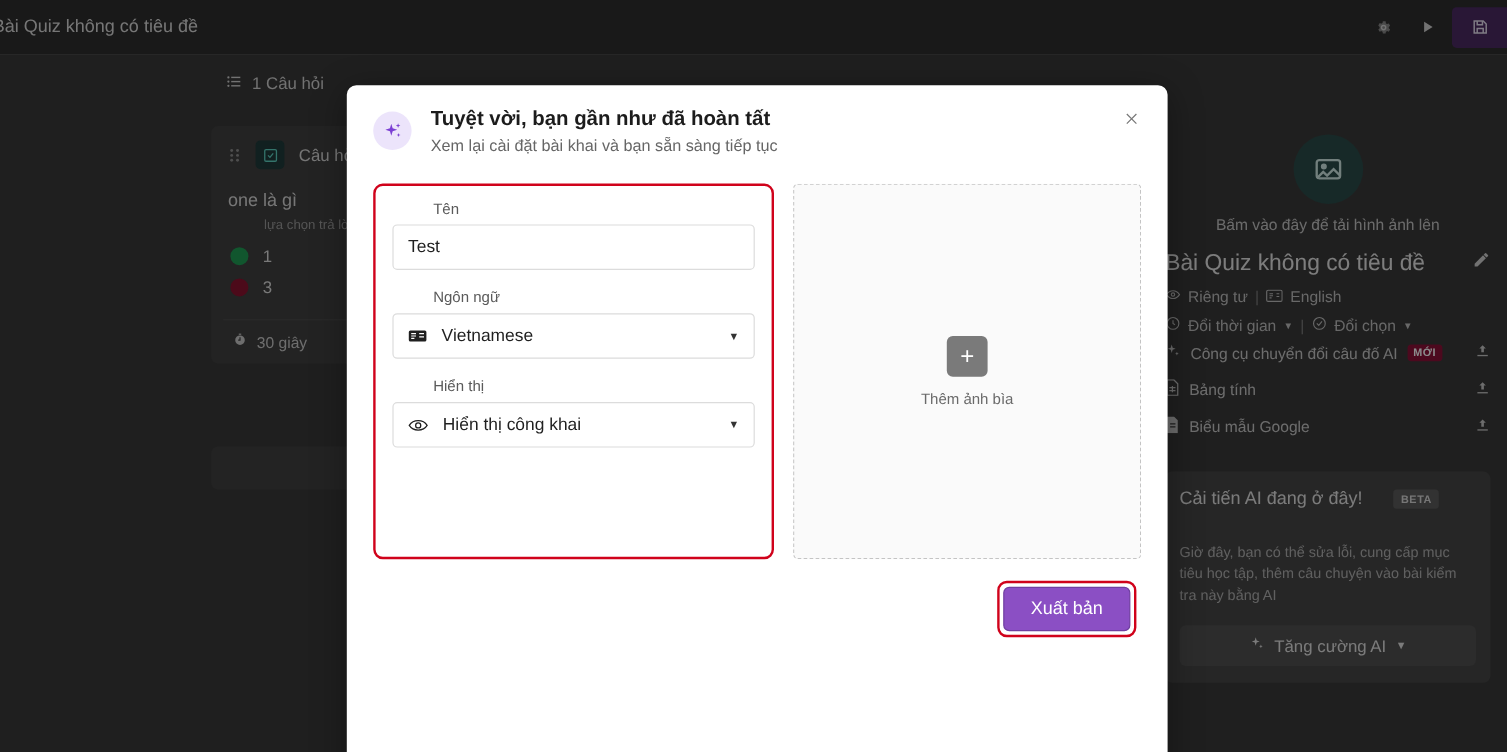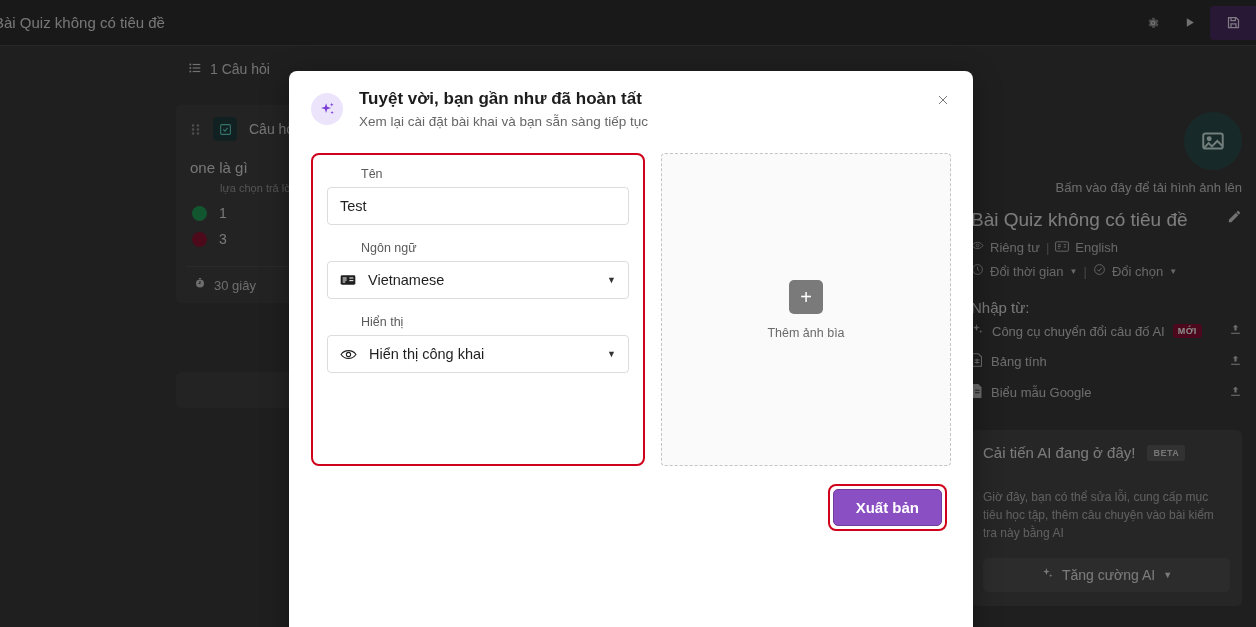--- a/index.html
+++ b/index.html
@@ -90,21 +90,21 @@
     gap: 8px; color: #c9c9c9; font-size: 13px;
   }
 
   
   .right-panel {
     position: absolute; right: 0; top: 92px; width: 300px; bottom: 0;
     border-left: 1px solid #4a4a4a;
     padding: 10px 14px;
   }
   .cover-drop {
-    display: flex; flex-direction: column; align-items: flex-end;
+    display: flex; flex-direction: column; align-items: center;
     padding: 10px 0 14px 0;
   }
   .cover-circle {
     width: 58px; height: 58px; border-radius: 50%;
     background: #2b4b49; display: flex; align-items: center; justify-content: center;
   }
   .cover-label { color: #c4c4c4; font-size: 13px; margin-top: 10px; }
   .quiz-title-row { display: flex; align-items: flex-start; }
   .quiz-title { color: #e3e3e3; font-size: 19px; flex: 1; }
   .meta-row {
@@ -118,21 +118,21 @@
     color: #c6c6c6; font-size: 13px; padding: 7px 0;
   }
   .badge-new {
     background: #8a1238; color: #fff; font-size: 9px; font-weight: bold;
     padding: 2px 5px; border-radius: 3px; letter-spacing: .4px;
   }
   .import-up { margin-left: auto; color: #c6c6c6; }
   .ai-card {
     margin-top: 22px; background: #464646; border-radius: 6px; padding: 14px 12px;
   }
-  .ai-title-row { display: flex; align-items: center; gap: 12px; }
+  .ai-title-row { display: flex; align-items: center; gap: 26px; }
   .ai-title { color: #e0e0e0; font-size: 15px; }
   .badge-beta {
     background: #5b5b5b; color: #d8d8d8; font-size: 9px; font-weight: bold;
     padding: 3px 6px; border-radius: 3px; letter-spacing: .5px;
   }
   .ai-desc { color: #b0b0b0; font-size: 12px; line-height: 1.5; margin-top: 27px; }
   .ai-btn {
     margin-top: 16px; background: #505050; border-radius: 5px;
     height: 34px; display: flex; align-items: center; justify-content: center;
     gap: 8px; color: #e0e0e0; font-size: 14px;
@@ -187,21 +187,21 @@
     display: flex; align-items: center; justify-content: center;
     color: #fff; font-size: 20px; line-height: 1;
   }
   .cover-col-label { font-size: 12.5px; color: #6a6a6a; margin-top: 12px; }
 
   .modal-foot { display: flex; justify-content: flex-end; padding: 18px 26px 0 22px; }
   .publish-ring {
     border: 2px solid #d0021b; border-radius: 8px; padding: 3px;
   }
   .publish-btn {
-    background: #8b4fc4; color: #fff; font-size: 15px; font-weight: bold;
+    background: #8b4fc4; color: #fff; font-size: 15px; font-weight: normal;
     border: 1px solid #6f3fa0; border-radius: 5px;
     padding: 9px 22px;
   }
 </style>
 </head>
 <body>
 
 <div id="app-background">
 
   <div class="topbar">
@@ -349,21 +349,20 @@
       <span>
         <svg width="13" height="13" viewBox="0 0 24 24" fill="none" stroke="currentColor" stroke-width="1.7">
             <circle cx="12" cy="12" r="9"></circle>
             <path d="M8 12l3 3 5-6"></path>
           </svg>
       </span>
       <span>Đổi chọn</span>
       <span style="font-size:8px">▼</span>
     </div>
 
-    <div class="import-head">Nhập từ:</div>
 
     <div class="import-row">
       <span>
         <svg width="13" height="13" viewBox="0 0 24 24" fill="currentColor">
             <path d="M10 2l1.5 5L16 8.5 11.5 10 10 15 8.5 10 4 8.5 8.5 7z"></path>
             <path d="M18 13l.9 2.4L21 16l-2.1.7L18 19l-.9-2.3L15 16l2.1-.6z"></path>
           </svg>
       </span>
       <span>Công cụ chuyển đổi câu đố AI</span>
       <span class="badge-new">MỚI</span>

